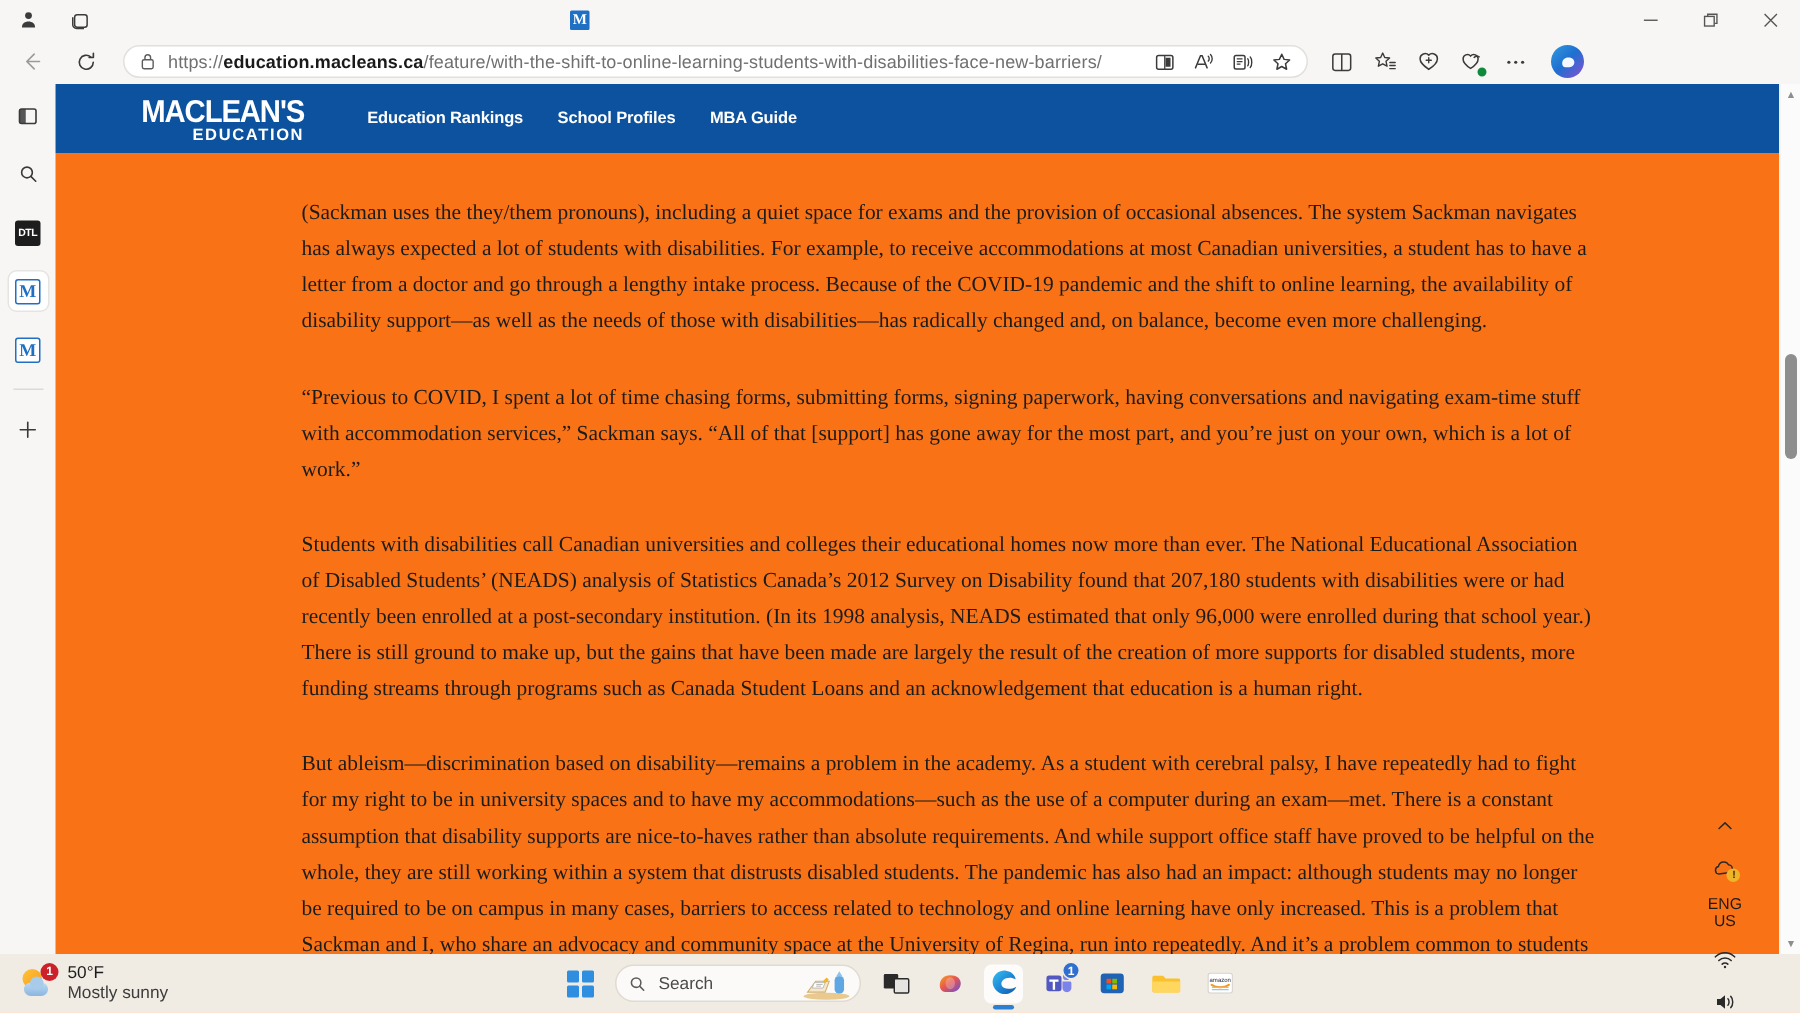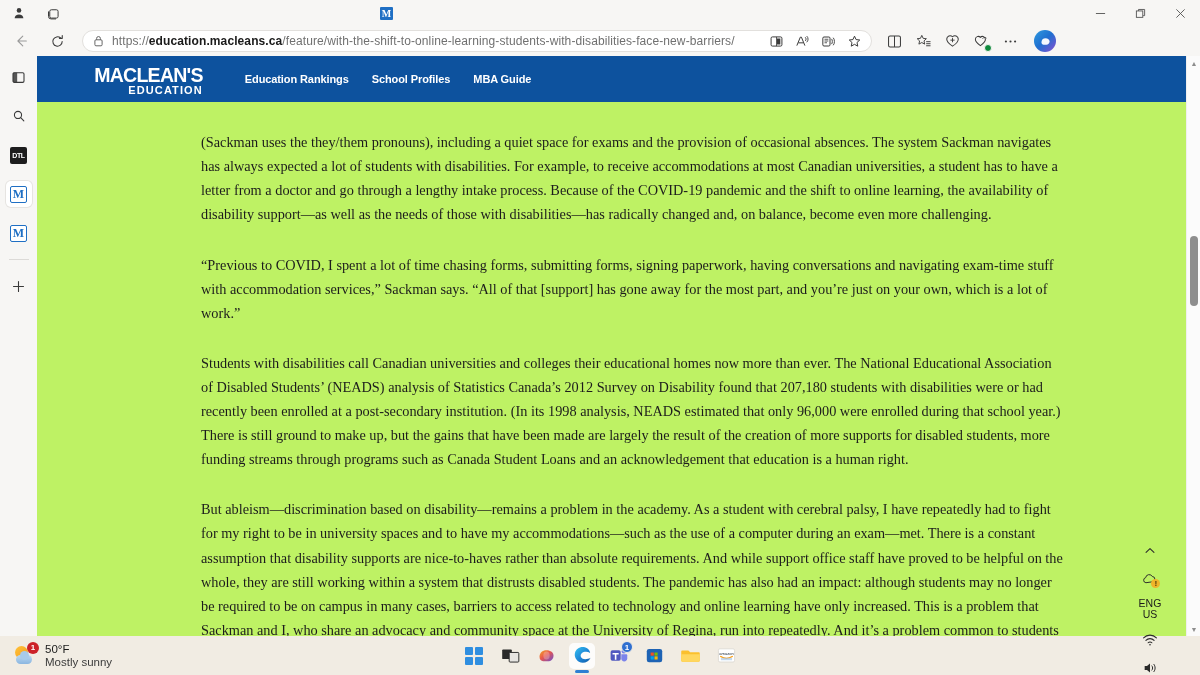--- a/index.html
+++ b/index.html
@@ -99,21 +99,21 @@
   .sb-sel { background:#ffffff; box-shadow:0 0 0 1px #e6e4e1; }
   .sb-dtl {
     width:17px;height:17px;background:#1d1d1d;color:#fff;border-radius:2px;
     font-size:7px;font-weight:bold;line-height:17px;text-align:center;letter-spacing:-0.3px;
   }
   .sb-div { width:20px; height:1px; background:#dcdad7; }
 
   
   .viewport {
     position:absolute; left:37px; top:56px; width:1163px; height:580px;
-    background:#bef264; overflow:hidden;
+    background:#f97316; overflow:hidden;
   }
   .site-header {
     position:absolute; left:0; top:0; width:1149px; height:46px;
     background:#0d529e; z-index:5;
     display:flex; align-items:center;
   }
   .brand { margin-left:49px; display:flex; flex-direction:column; align-items:flex-end; }
   .brand-main {
     color:#ffffff; font-family:"Liberation Sans", sans-serif;
     font-weight:bold; font-size:21px; letter-spacing:-0.8px;
@@ -433,20 +433,40 @@
     <div class="tb-center">
       <div class="start-btn">
         <div class="win-logo">
             <i></i>
             <i></i>
             <i></i>
             <i></i>
           </div>
       </div>
 
+      <div class="searchbox">
+        <span class="sq">
+          <svg width="12" height="12" viewBox="0 0 16 16">
+              <circle cx="6.8" cy="6.8" r="4.2" fill="none" stroke="#5c5c5c" stroke-width="1.4"></circle>
+              <path d="M9.9 9.9l3.6 3.6" stroke="#5c5c5c" stroke-width="1.4" stroke-linecap="round"></path>
+            </svg>
+        </span>
+        <span class="sl">Search</span>
+        <span class="search-art">
+          <svg width="36" height="22" viewBox="0 0 40 24">
+            <ellipse cx="20" cy="21" rx="17" ry="2.6" fill="#e9c98d"></ellipse>
+            <path d="M6 18l6-8h10l-3 8z" fill="#f6e7c8" stroke="#d2b071" stroke-width="0.8"></path>
+            <path d="M11 11h8l-1.6 4h-8z" fill="#ffffff" stroke="#b9b9b9" stroke-width="0.7"></path>
+            <path d="M12.5 12.4h4.6M12.3 13.6h3.6" stroke="#a9a9a9" stroke-width="0.6"></path>
+            <path d="M17.5 9.8l2.6-2.6 1.6 1.6-2.6 2.6z" fill="#f0b429"></path>
+            <rect x="26" y="6" width="7" height="13" rx="3.2" fill="#5fa7e3"></rect>
+            <path d="M29.5 2.5l2.4 4h-4.8z" fill="#8fc4ee"></path>
+          </svg>
+        </span>
+      </div>
 
       <div class="tb-app">
         <svg width="21" height="21" viewBox="0 0 24 24">
             <rect x="2.5" y="5" width="11" height="11" rx="1" fill="#2a2a2a"></rect>
             <rect x="10.5" y="8.5" width="11" height="11" rx="1" fill="#e6e4e1" stroke="#2a2a2a" stroke-width="1.1"></rect>
           </svg>
       </div>
 
       <div class="tb-app">
         <svg width="21" height="21" viewBox="0 0 24 24">

